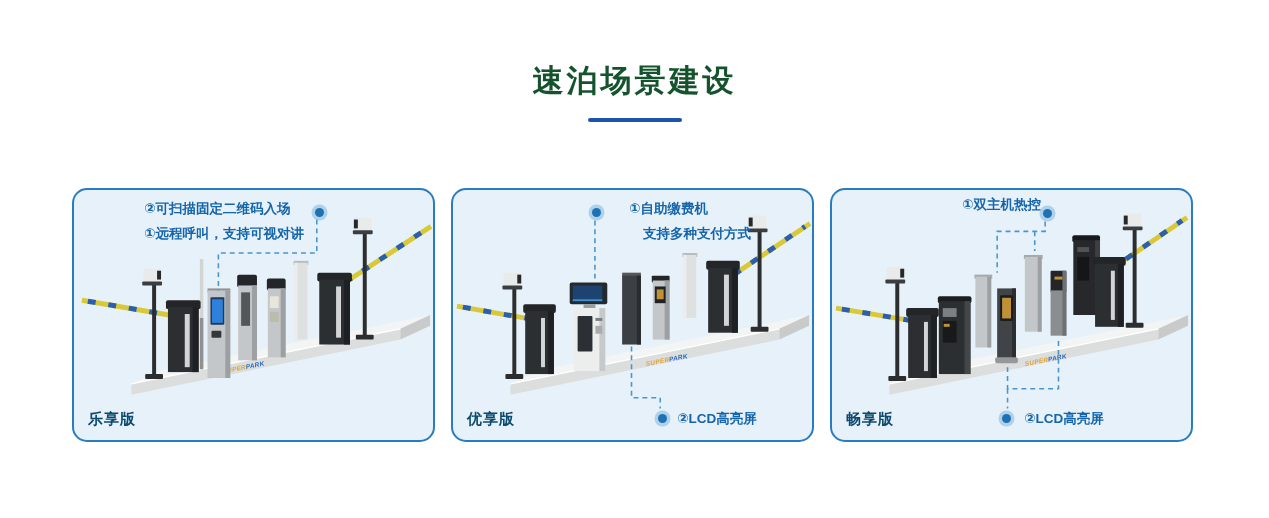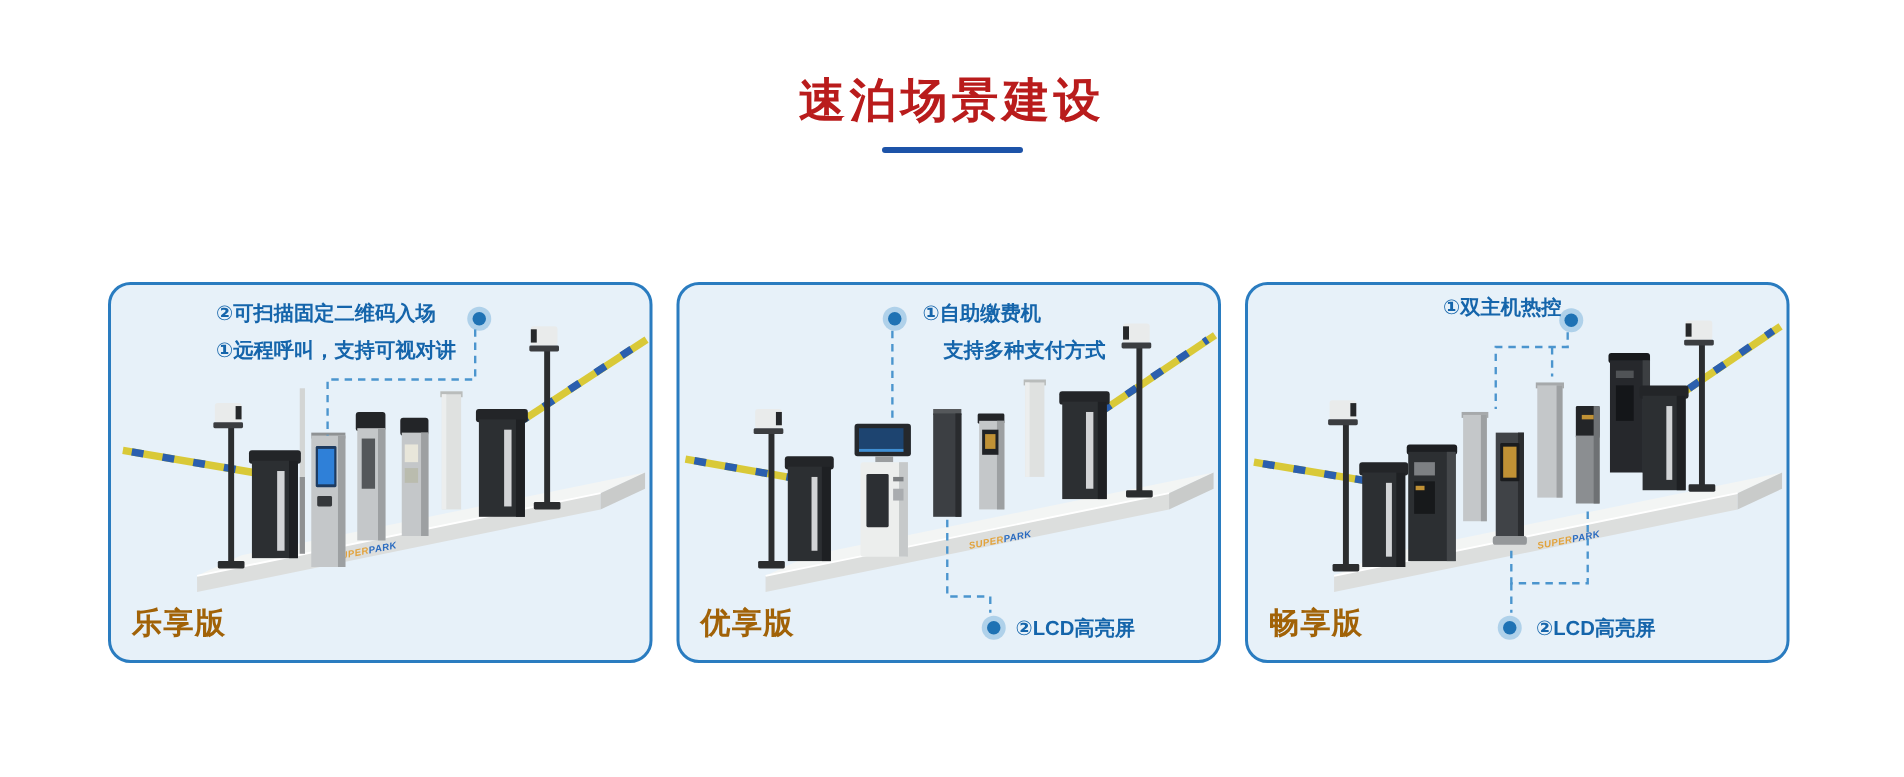--- a/index.html
+++ b/index.html
@@ -1,33 +1,33 @@
 <!DOCTYPE html>
 <html><head>
 <meta charset="utf-8">
 <style>
   html,body{margin:0;padding:0;background:#ffffff;}
   .page{position:relative;width:1269px;height:518px;background:#ffffff;overflow:hidden;
         font-family:"Liberation Sans","DejaVu Sans",sans-serif;}
   .header{position:absolute;top:0;left:0;width:100%;text-align:center;}
-  .page-title{margin:2px;padding-top:44px;font-size:31px;font-weight:800;letter-spacing:3px;color:#b91c1c;}
+  .page-title{margin:16px;padding-top:44px;font-size:31px;font-weight:800;letter-spacing:3px;color:#14532d;}
   .title-underline{width:94px;height:4px;margin:10px auto 0;background:#1d53a8;border-radius:2px;}
 
   .cards-row{position:absolute;left:72px;top:188px;display:flex;gap:16px;}
   .card{position:relative;width:363px;height:254px;box-sizing:border-box;
         background:#e7f1f9;border:2px solid #2a7cc0;border-radius:15px;overflow:hidden;}
   .scene{position:absolute;left:0;top:0;width:100%;height:100%;}
 
   .callout{position:absolute;font-size:13.5px;font-weight:700;color:#1565ab;
            line-height:25px;white-space:nowrap;}
   .callout .indent{padding-left:14px;}
   .dot{position:absolute;width:9px;height:9px;border-radius:50%;background:#1e72b4;
        box-shadow:0 0 0 3.5px rgba(120,178,220,.5);}
-  .version{position:absolute;left:14px;bottom:11px;font-size:20px;font-weight:800;
-           color:#a16207;letter-spacing:1px;}
+  .version{position:absolute;left:14px;bottom:11px;font-size:15px;font-weight:800;
+           color:#0c4a6e;letter-spacing:1px;}
 
   
   .pf-top{fill:#f3f5f4}.pf-front{fill:#dcdedd}.pf-side{fill:#c9cbca}
   .c-dark{fill:#2c2f32}.c-darker{fill:#1e2023}.c-cap{fill:#232528}
   .c-gray{fill:#c4c7c9}.c-gray2{fill:#9da0a2}.c-light{fill:#dfe1e0}.c-white{fill:#eceeee}
   .c-stripe{fill:#d2d4d6}
   .scr-blue{fill:#2f80d8}.scr-dark{fill:#202225}.scr-amber{fill:#c09135}
   .cam-body{fill:#e9ebeb}.cam-lens{fill:#26282a}.cam-bar{fill:#3b3d40}
   .pole{stroke:#2b2d2f;stroke-width:4;}
   .arm-y{stroke:#d9c938;stroke-width:5;fill:none}
@@ -203,21 +203,21 @@
         </g>
         <g>
           <line class="pole" x1="310" y1="42" x2="310" y2="141"></line>
           <rect x="301" y="139" width="18" height="5" rx="1" fill="#2b2d2f"></rect>
           <use href="#camL" x="308" y="39"></use>
         </g>
         <path class="dash" d="M143.5,31 V92"></path>
         <path class="dash" d="M180.5,159 V211 H209.5 V222"></path>
       </svg>
 
-      <div class="callout" style="left:162px;top:6px">
+      <div class="callout" style="left:176px;top:6px">
         <div>①自助缴费机</div>
         <div class="indent">支持多种支付方式</div>
       </div>
       <span class="dot" style="left:139px;top:18px"></span>
       <div class="callout" style="left:224px;top:216px">
         <div>②LCD高亮屏</div>
       </div>
       <span class="dot" style="left:205px;top:224px"></span>
       <div class="version">优享版</div>
     </section>

